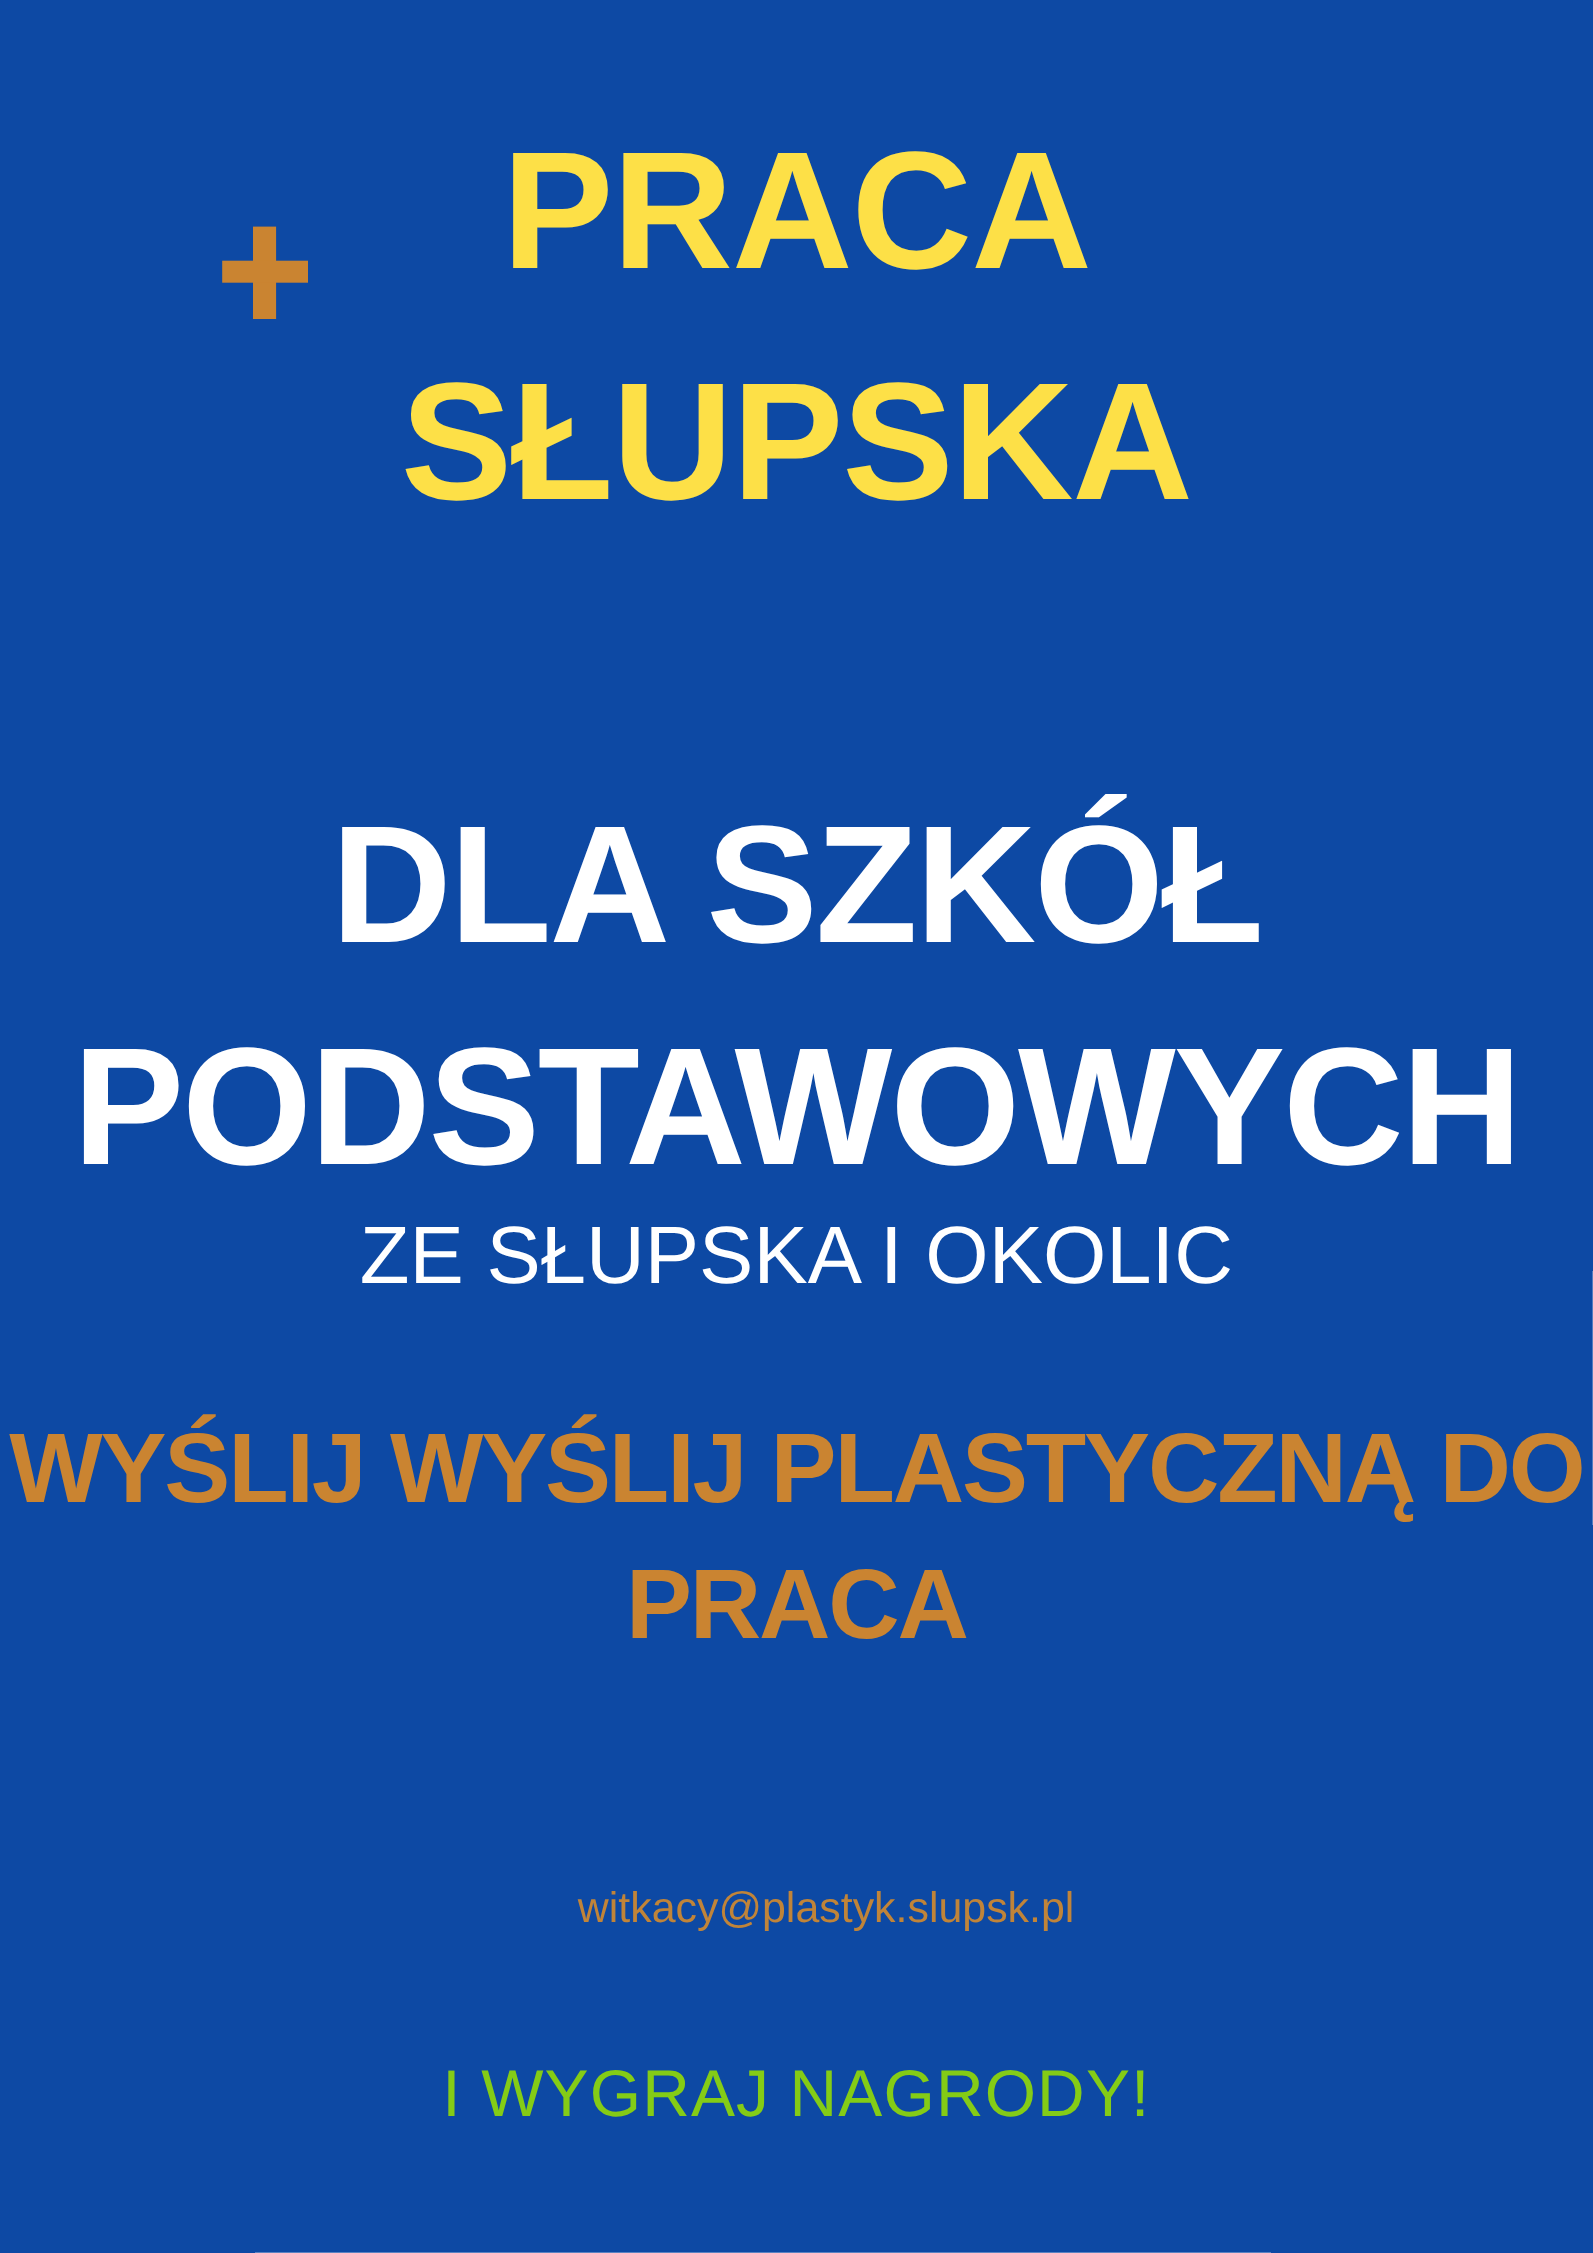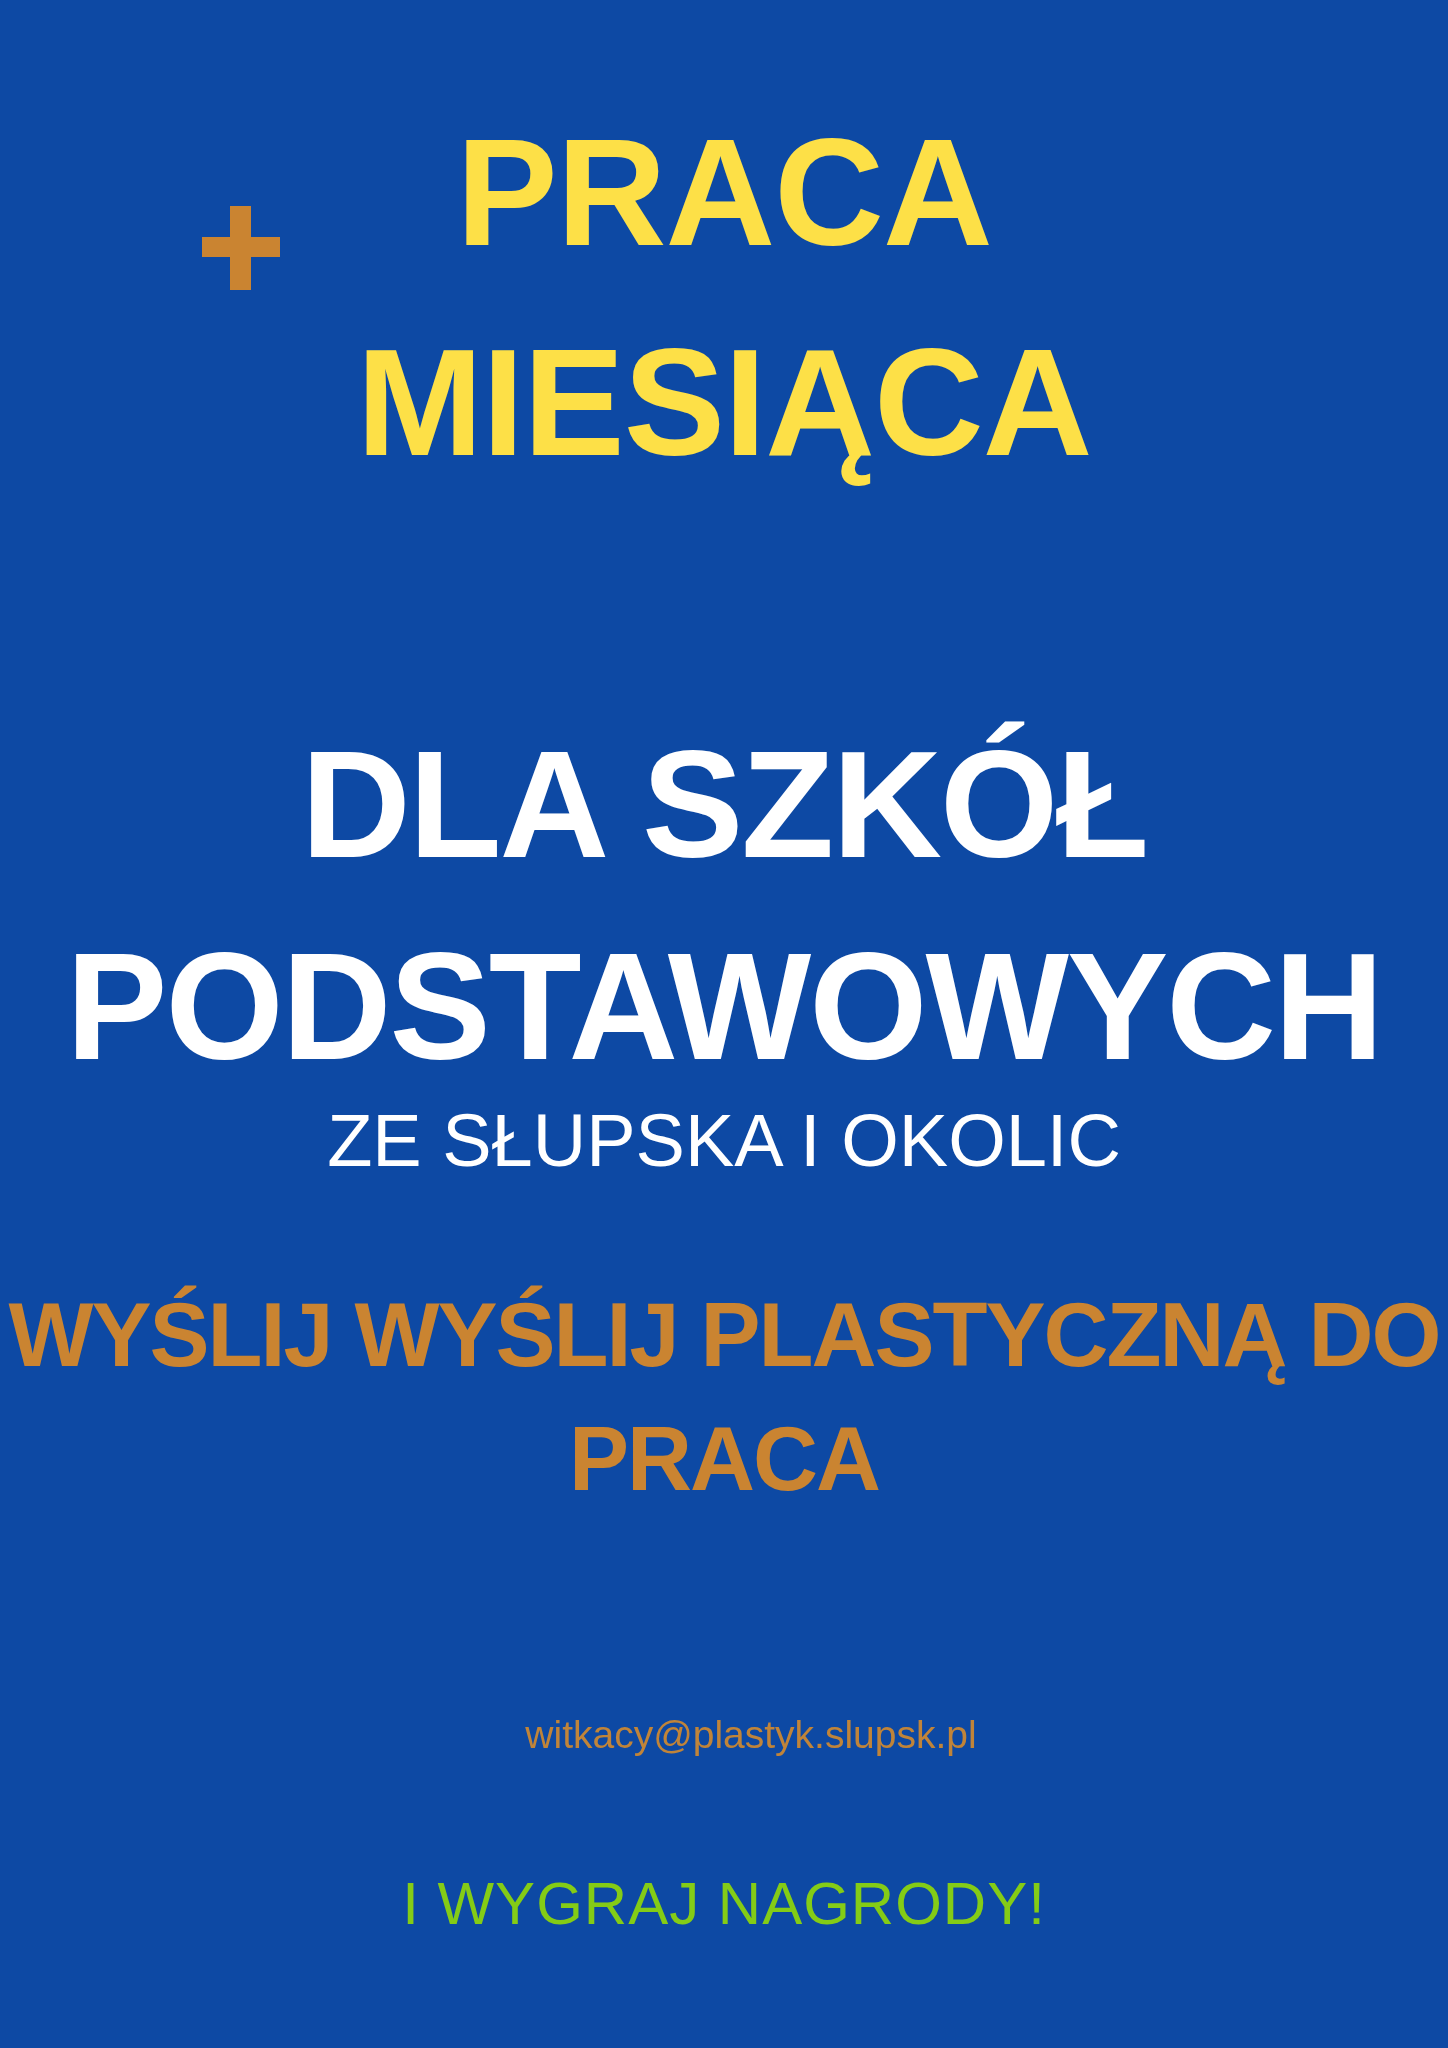--- a/index.html
+++ b/index.html
@@ -103,21 +103,21 @@
 </style>
 </head>
 <body>
 
 <div class="poster">
 
   <div class="plus"></div>
 
   <div class="txt title">
     <div>PRACA</div>
-    <div>MIESIĄCA</div>
+    <div>SŁUPSKA</div>
   </div>
 
   <div class="txt subheading">ZE SŁUPSKA I OKOLIC</div>
 
   <div class="txt heading">
     <div>DLA SZKÓŁ</div>
     <div>PODSTAWOWYCH</div>
   </div>
 
   <div class="txt body-text">

